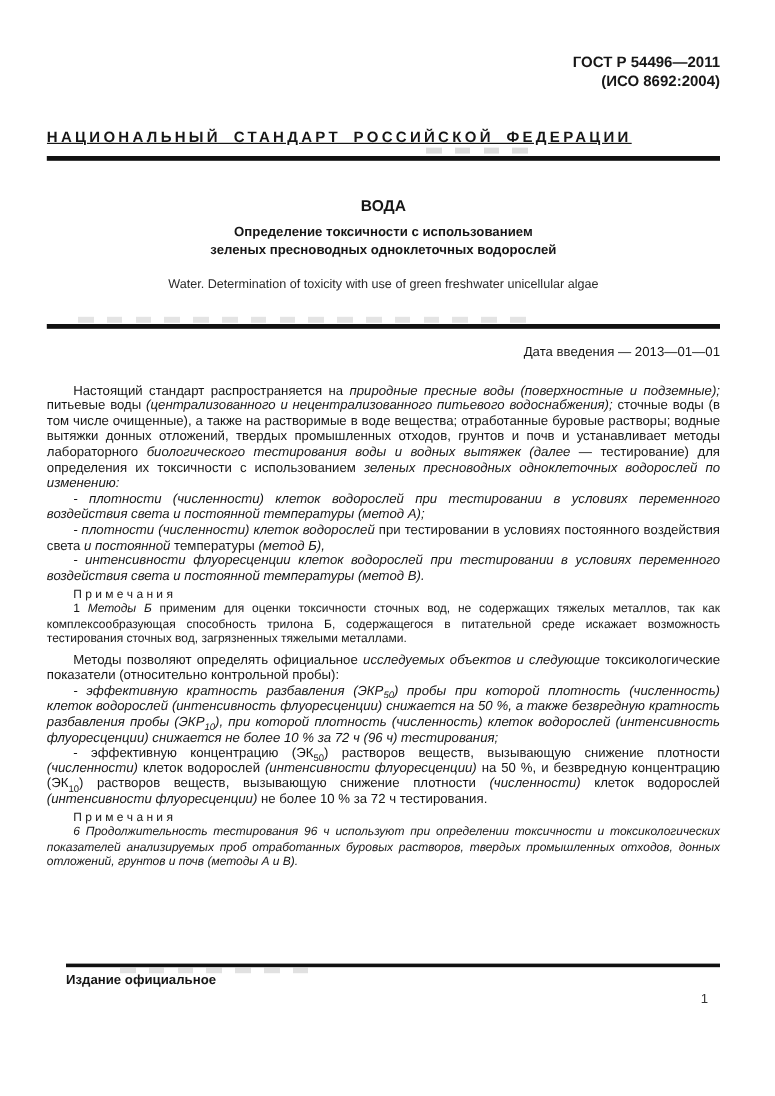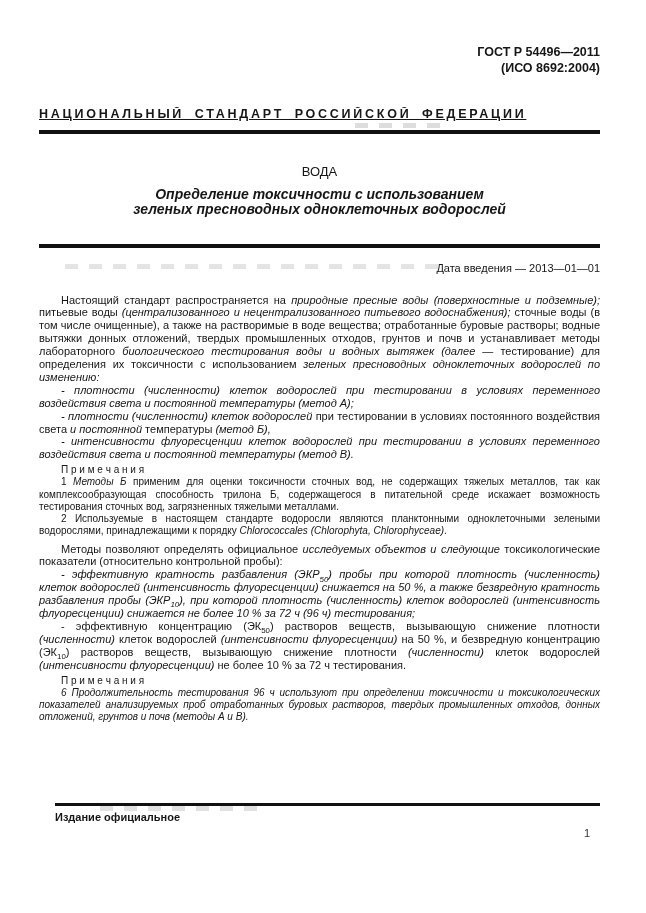--- a/index.html
+++ b/index.html
@@ -11,22 +11,22 @@
 
   .banner { margin-top:31px; font-weight:bold; font-size:12.5px; letter-spacing:0.22em; word-spacing:0.35em;
             text-align:justify; height:16px; overflow:hidden; white-space:nowrap;text-decoration:underline; }
   .banner::after { content:""; display:inline-block; width:100%; }
 
   .rule { background:#111; }
   .rule-1 { margin-top:7px; height:4px; }
   .rule-2 { margin-top:27px; height:3.5px; }
 
   .title-block { text-align:center; }
-  .subject { margin-top:30px; font-weight:normal; font-size:13px; line-height:16px; }
-  .subtitle { margin-top:7px; font-weight:bold; font-size:14px; line-height:15px;font-style:italic; }
+  .subject { margin-top:30px; font-weight:bold; font-size:13px; line-height:16px; }
+  .subtitle { margin-top:7px; font-weight:bold; font-size:11px; line-height:15px; }
   .title-en { margin-top:14px; font-size:10.5px; color:#2a2a2a; }
 
   .date-line { margin-top:14px; text-align:right; font-weight:normal; font-size:11px; }
 
   .sec-heading { margin-top:21px; margin-left:22px; font-weight:bold; font-size:13.5px; }
 
   .body-blocks { margin-top:20px; }
   .para { font-size:11px; line-height:12.9px; text-align:justify; text-indent:22px; }
   .note-head { font-size:10px; line-height:12.2px; text-indent:22px; margin-top:3px; }
   .note { font-size:10px; line-height:12.2px; text-align:justify; text-indent:22px; }
@@ -56,35 +56,35 @@
 
   <div class="banner">НАЦИОНАЛЬНЫЙ СТАНДАРТ РОССИЙСКОЙ ФЕДЕРАЦИИ</div>
   <div class="rule rule-1"></div>
 
   <div class="title-block">
     <div class="subject">ВОДА</div>
     <div class="subtitle">
       <div>Определение токсичности с использованием</div>
       <div>зеленых пресноводных одноклеточных водорослей</div>
     </div>
+    <div class="title-en">Water. Determination of toxicity with use of green freshwater unicellular algae</div>
   </div>
 
   <div class="rule rule-2"></div>
 
   <div class="date-line">Дата введения — 2013—01—01</div>
 
 
   <div class="body-blocks">
     <div class="para"><span>Настоящий стандарт распространяется на </span><span class="it">природные пресные воды (поверхностные и подземные);</span><span> питьевые воды </span><span class="it">(централизованного и нецентрализованного питьевого водоснабжения);</span><span> сточные воды (в том числе очищенные), а также на растворимые в воде вещества; отработанные буровые растворы; водные вытяжки донных отложений, твердых промышленных отходов, грунтов и почв и устанавливает методы лабораторного </span><span class="it">биологического тестирования воды и водных вытяжек (далее</span><span> — тестирование) для определения их токсичности с использованием </span><span class="it">зеленых пресноводных одноклеточных водорослей по изменению:</span></div>
     <div class="para"><span class="it">- плотности (численности) клеток водорослей при тестировании в условиях переменного воздействия света и постоянной температуры (метод А);</span></div>
     <div class="para"><span class="it">- плотности (численности) клеток водорослей</span><span> при тестировании в условиях постоянного воздействия света </span><span class="it">и постоянной</span><span> температуры </span><span class="it">(метод Б),</span></div>
     <div class="para"><span class="it">- интенсивности флуоресценции клеток водорослей при тестировании в условиях переменного воздействия света и постоянной температуры (метод В).</span></div>
     <div class="note-head"><span>П р и м е ч а н и я</span></div>
     <div class="note"><span>1 </span><span class="it">Методы Б</span><span> применим для оценки токсичности сточных вод, не содержащих тяжелых металлов, так как комплексообразующая способность трилона Б, содержащегося в питательной среде искажает возможность тестирования сточных вод, загрязненных тяжелыми металлами.</span></div>
-    <div class="note"><span>2 Используемые в настоящем стандарте водоросли являются планктонными одноклеточными зелеными водорослями, принадлежащими к порядку </span><span class="it">Chlorococcales (Chlorophyta, Chlorophyceae)</span><span>.</span></div>
     <div class="para gap-sm"><span>Методы позволяют определять официальное </span><span class="it">исследуемых объектов и следующие</span><span> токсикологические показатели (относительно контрольной пробы):</span></div>
     <div class="para"><span class="it">- эффективную кратность разбавления (ЭКР</span><sub class="it">50</sub><span class="it">) пробы при которой плотность (численность) клеток водорослей (интенсивность флуоресценции) снижается на 50 %, а также безвредную кратность разбавления пробы (ЭКР</span><sub class="it">10</sub><span class="it">), при которой плотность (численность) клеток водорослей (интенсивность флуоресценции) снижается не более 10 % за 72 ч (96 ч) тестирования;</span></div>
     <div class="para"><span>- эффективную концентрацию (ЭК</span><sub>50</sub><span>) растворов веществ, вызывающую снижение плотности </span><span class="it">(численности)</span><span> клеток водорослей </span><span class="it">(интенсивности флуоресценции)</span><span> на 50 %, и безвредную концентрацию (ЭК</span><sub>10</sub><span>) растворов веществ, вызывающую снижение плотности </span><span class="it">(численности)</span><span> клеток водорослей </span><span class="it">(интенсивности флуоресценции)</span><span> не более 10 % за 72 ч тестирования.</span></div>
     <div class="note-head"><span>П р и м е ч а н и я</span></div>
     <div class="note"><span class="it">6 Продолжительность тестирования 96 ч используют при определении токсичности и токсикологических показателей анализируемых проб отработанных буровых растворов, твердых промышленных отходов, донных отложений, грунтов и почв (методы А и В).</span></div>
   </div>
 
 </div>
 
 <div class="rule-3"></div>

